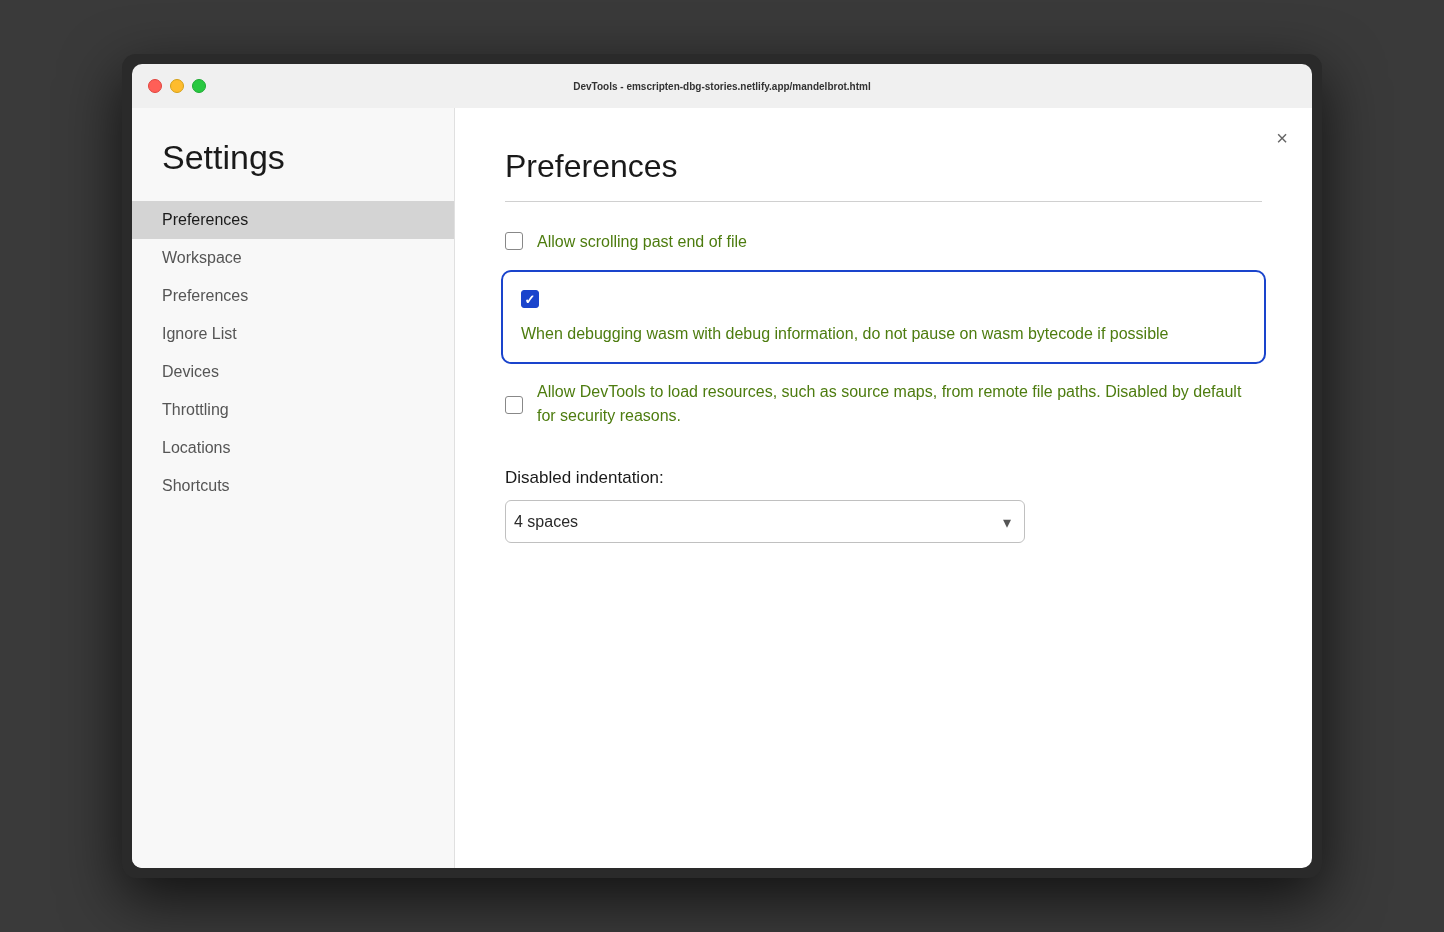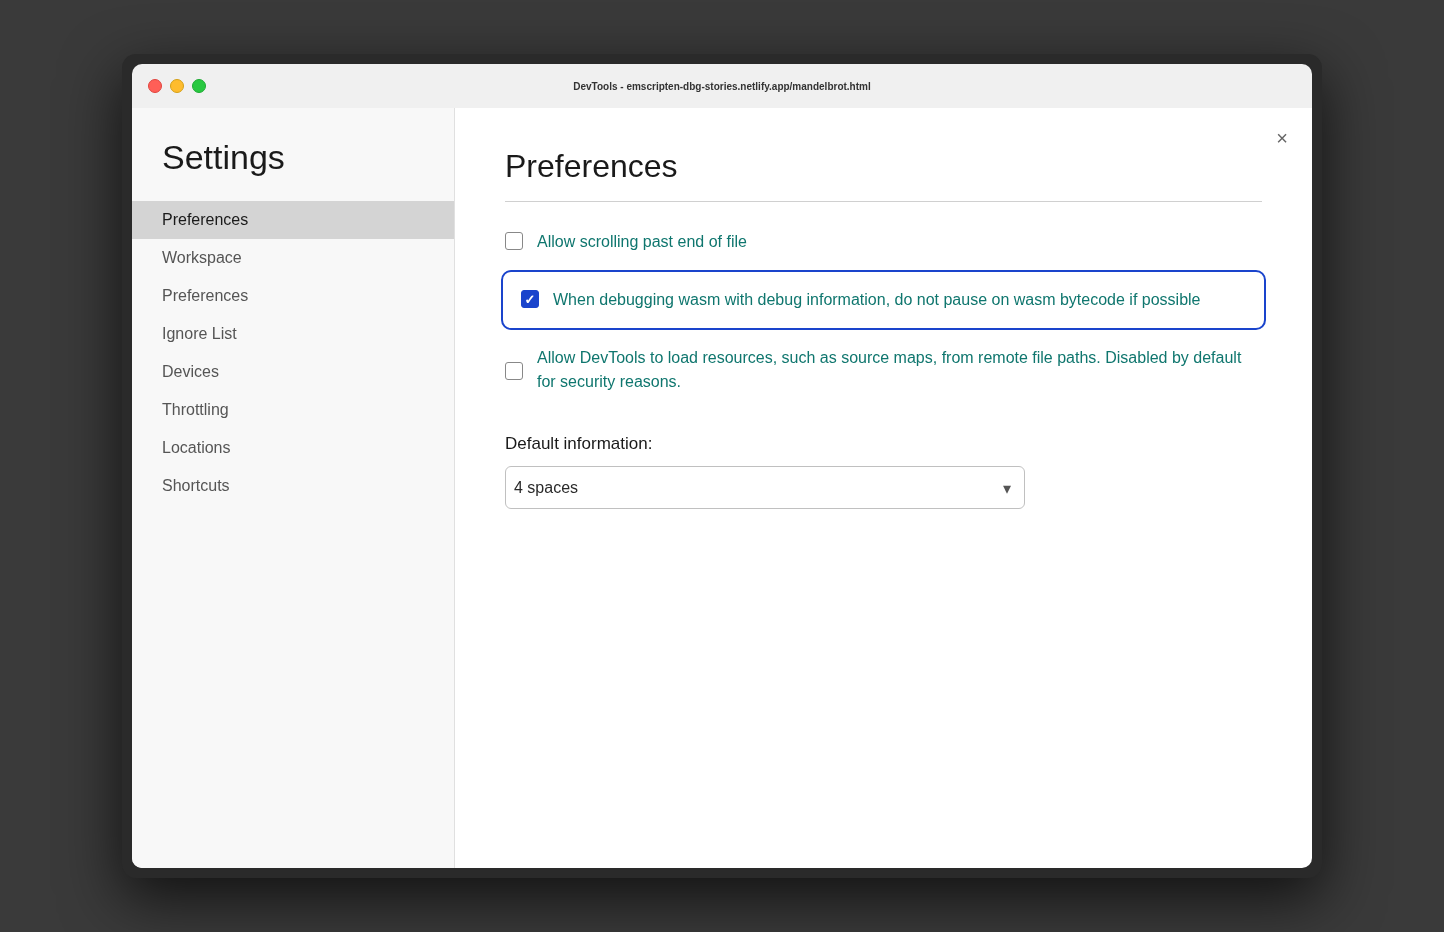--- a/index.html
+++ b/index.html
@@ -137,20 +137,21 @@
       display: flex;
       align-items: flex-start;
       gap: 14px;
     }
 
     .setting-item.highlighted {
       border: 2.5px solid #1a44cc;
       border-radius: 10px;
       padding: 16px 18px;
       margin: -4px -4px;
+      flex-direction: column;
     }
 
     .checkbox-wrapper {
       display: flex;
       align-items: flex-start;
       padding-top: 2px;
       flex-shrink: 0;
     }
 
     .checkbox {
@@ -173,21 +174,21 @@
 
     .checkbox.checked::after {
       content: '✓';
       color: white;
       font-size: 13px;
       font-weight: bold;
     }
 
     .setting-label {
       font-size: 16px;
-      color: #0f766e;
+      color: #4d7c0f;
       line-height: 1.5;
     }
 
     .section-label {
       font-size: 17px;
       font-weight: 500;
       color: #1a1a1a;
       margin-top: 10px;
       margin-bottom: 12px;
     }
@@ -294,21 +295,21 @@
         </div>
 
         <div class="multi-line-item">
           <div class="checkbox-wrapper" style="padding-top: 2px;">
             <div class="checkbox"></div>
           </div>
           <span class="setting-label">Allow DevTools to load resources, such as source maps, from remote file paths. Disabled by default for security reasons.</span>
         </div>
 
         <div style="margin-top: 10px;">
-          <div class="section-label">Default information:</div>
+          <div class="section-label">Disabled indentation:</div>
           <div class="select-wrapper">
             <select class="select-dropdown">
               <option>2 spaces</option>
               <option selected="">4 spaces</option>
               <option>8 spaces</option>
               <option>Tab character</option>
             </select>
             <span class="select-arrow">▾</span>
           </div>
         </div>

